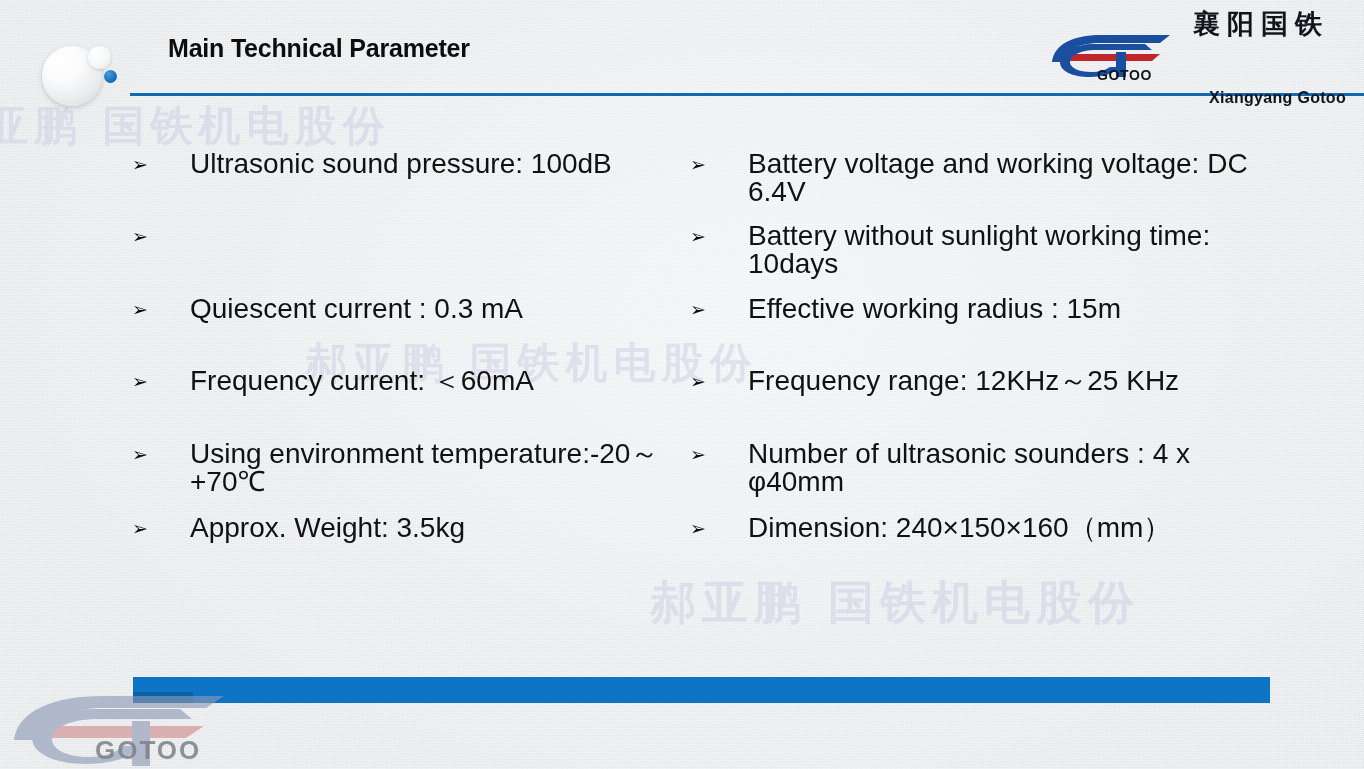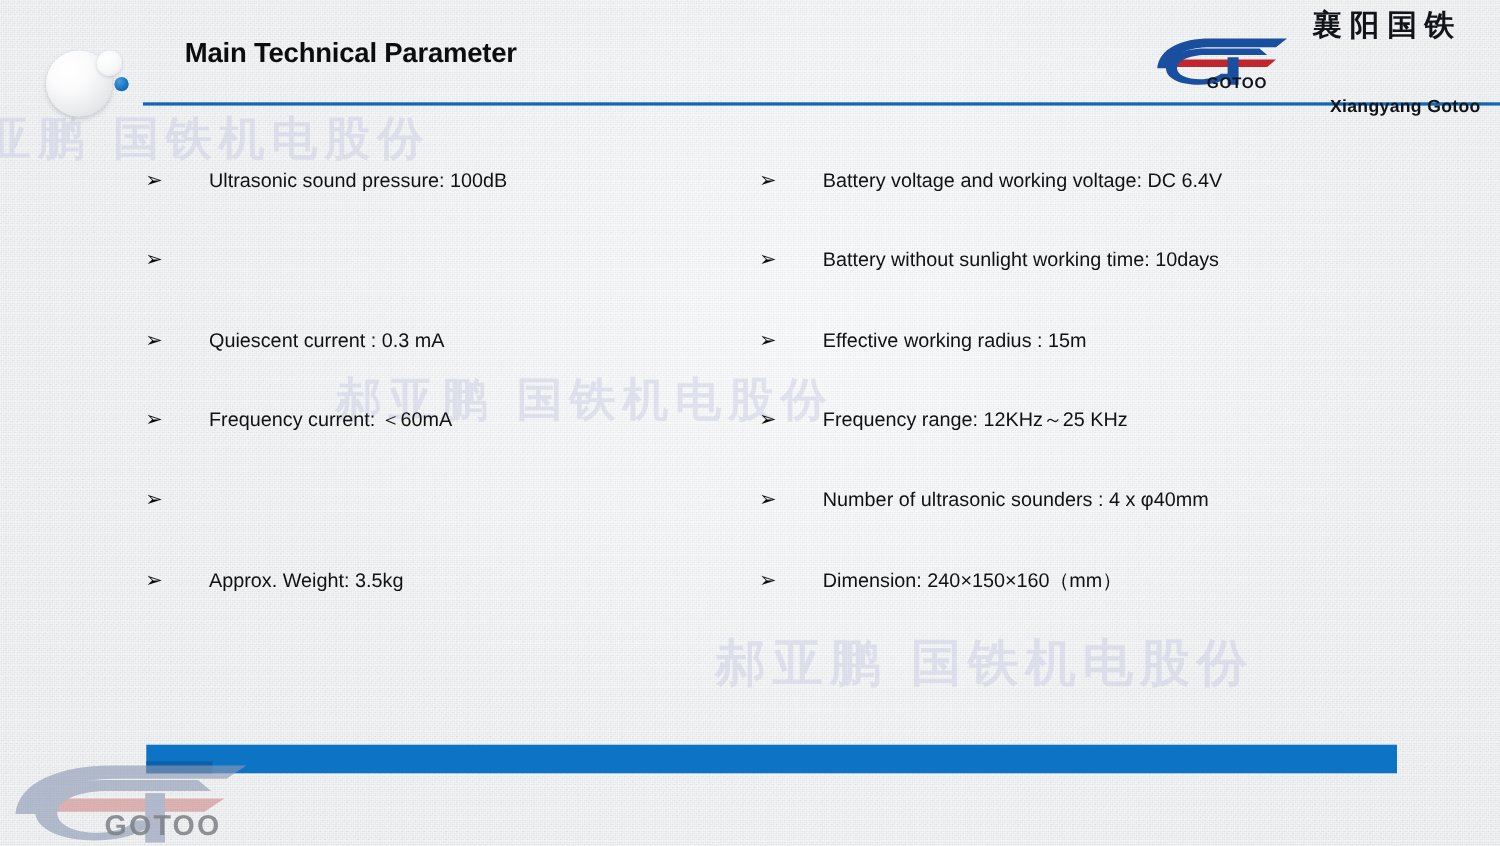--- a/index.html
+++ b/index.html
@@ -170,21 +170,21 @@
     font-family: "DejaVu Sans", sans-serif;
     font-size: 19px;
     line-height: 28px;
     color: #0a0a0a;
     text-align: left;
     padding-left: 4px;
     box-sizing: border-box;
   }
   .bullet-text {
     font-family: "Liberation Sans", sans-serif;
-    font-size: 18px;
+    font-size: 28px;
     line-height: 28px;
     color: #111111;
     white-space: pre-line;
   }
 
   
   #bottom-bar {
     position: absolute;
     left: 133px;
     top: 677px;
@@ -278,20 +278,22 @@
         <div class="bullet-row" style="top: 163px;">
           <div class="bullet-marker">➢</div>
           <div class="bullet-text">Quiescent current  :  0.3 mA</div>
         </div>
         <div class="bullet-row" style="top: 235px;">
           <div class="bullet-marker">➢</div>
           <div class="bullet-text">Frequency current:  ＜60mA</div>
         </div>
         <div class="bullet-row" style="top: 308px;">
           <div class="bullet-marker">➢</div>
+          <div class="bullet-text">Using environment temperature:-20～
++70℃</div>
         </div>
         <div class="bullet-row" style="top: 382px;">
           <div class="bullet-marker">➢</div>
           <div class="bullet-text">Approx. Weight: 3.5kg</div>
         </div>
       </div>
     <div class="column" id="col-right">
         <div class="bullet-row" style="top: 18px;">
           <div class="bullet-marker">➢</div>
           <div class="bullet-text">Battery voltage and working voltage: DC 6.4V</div>

